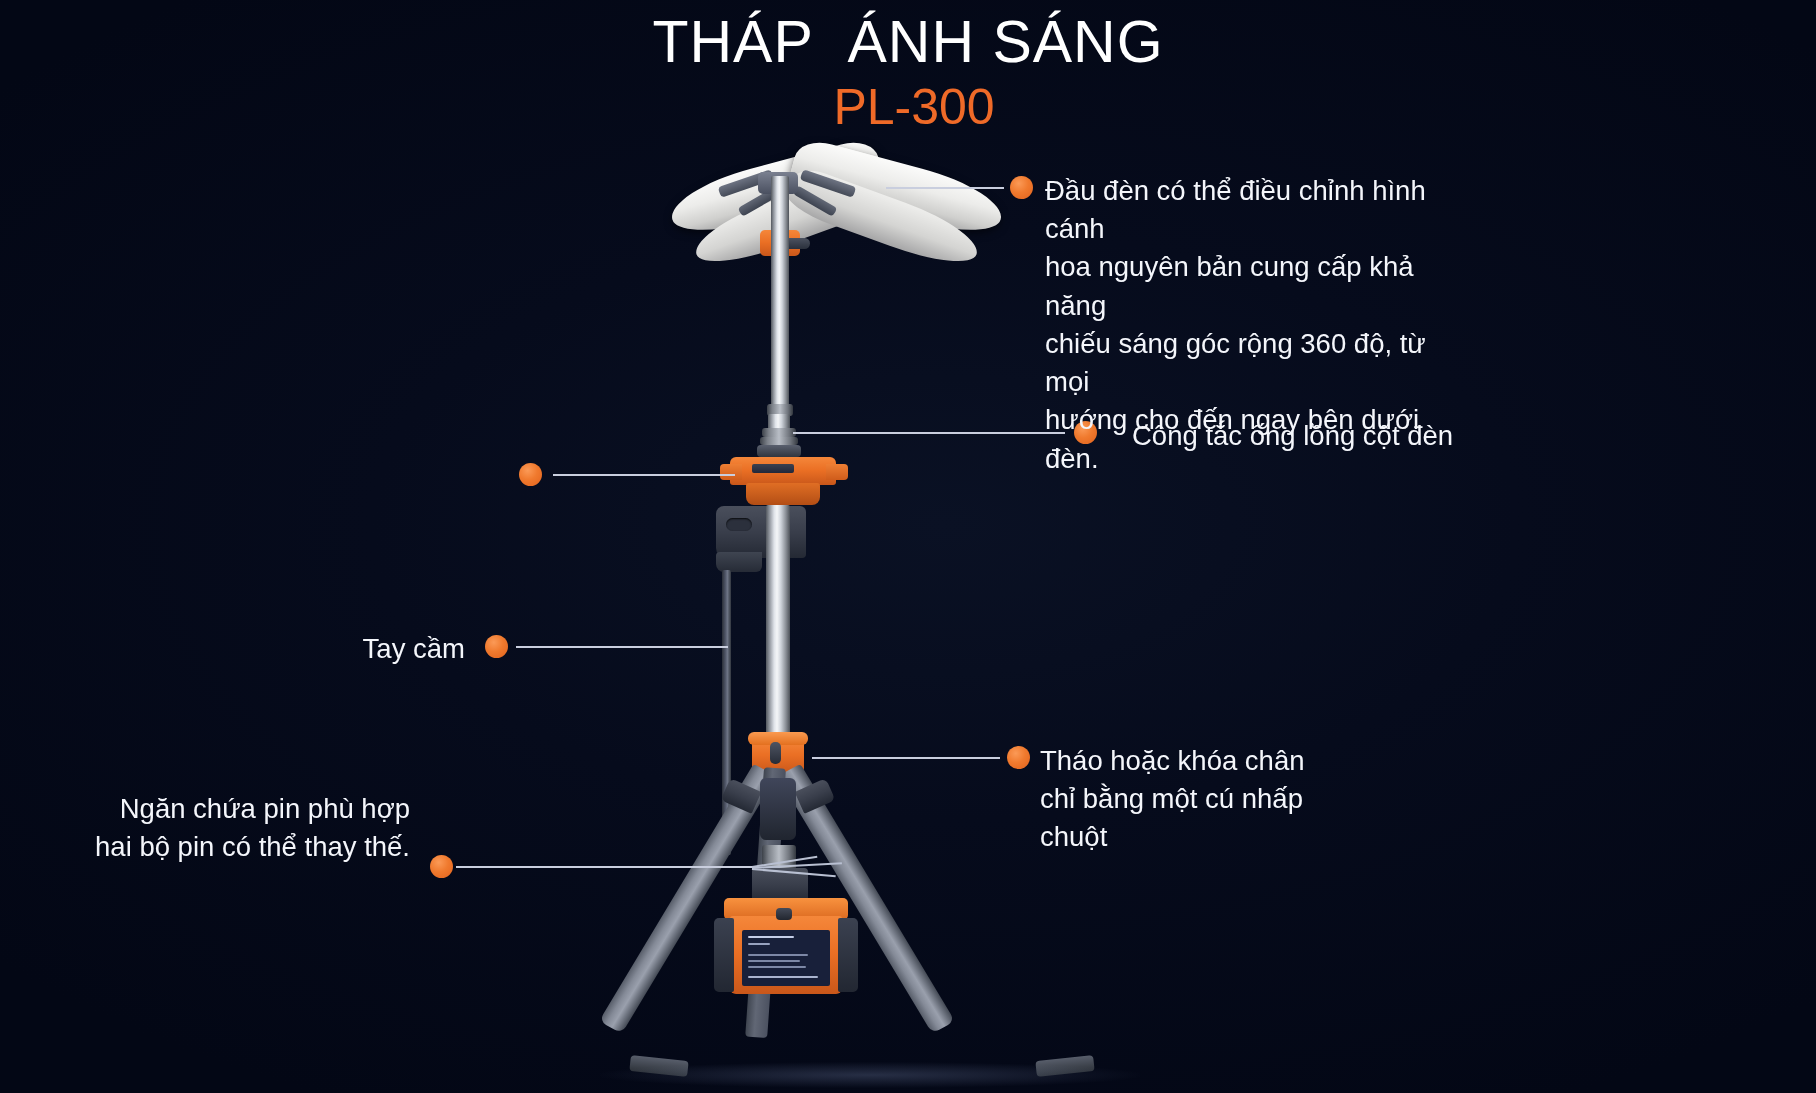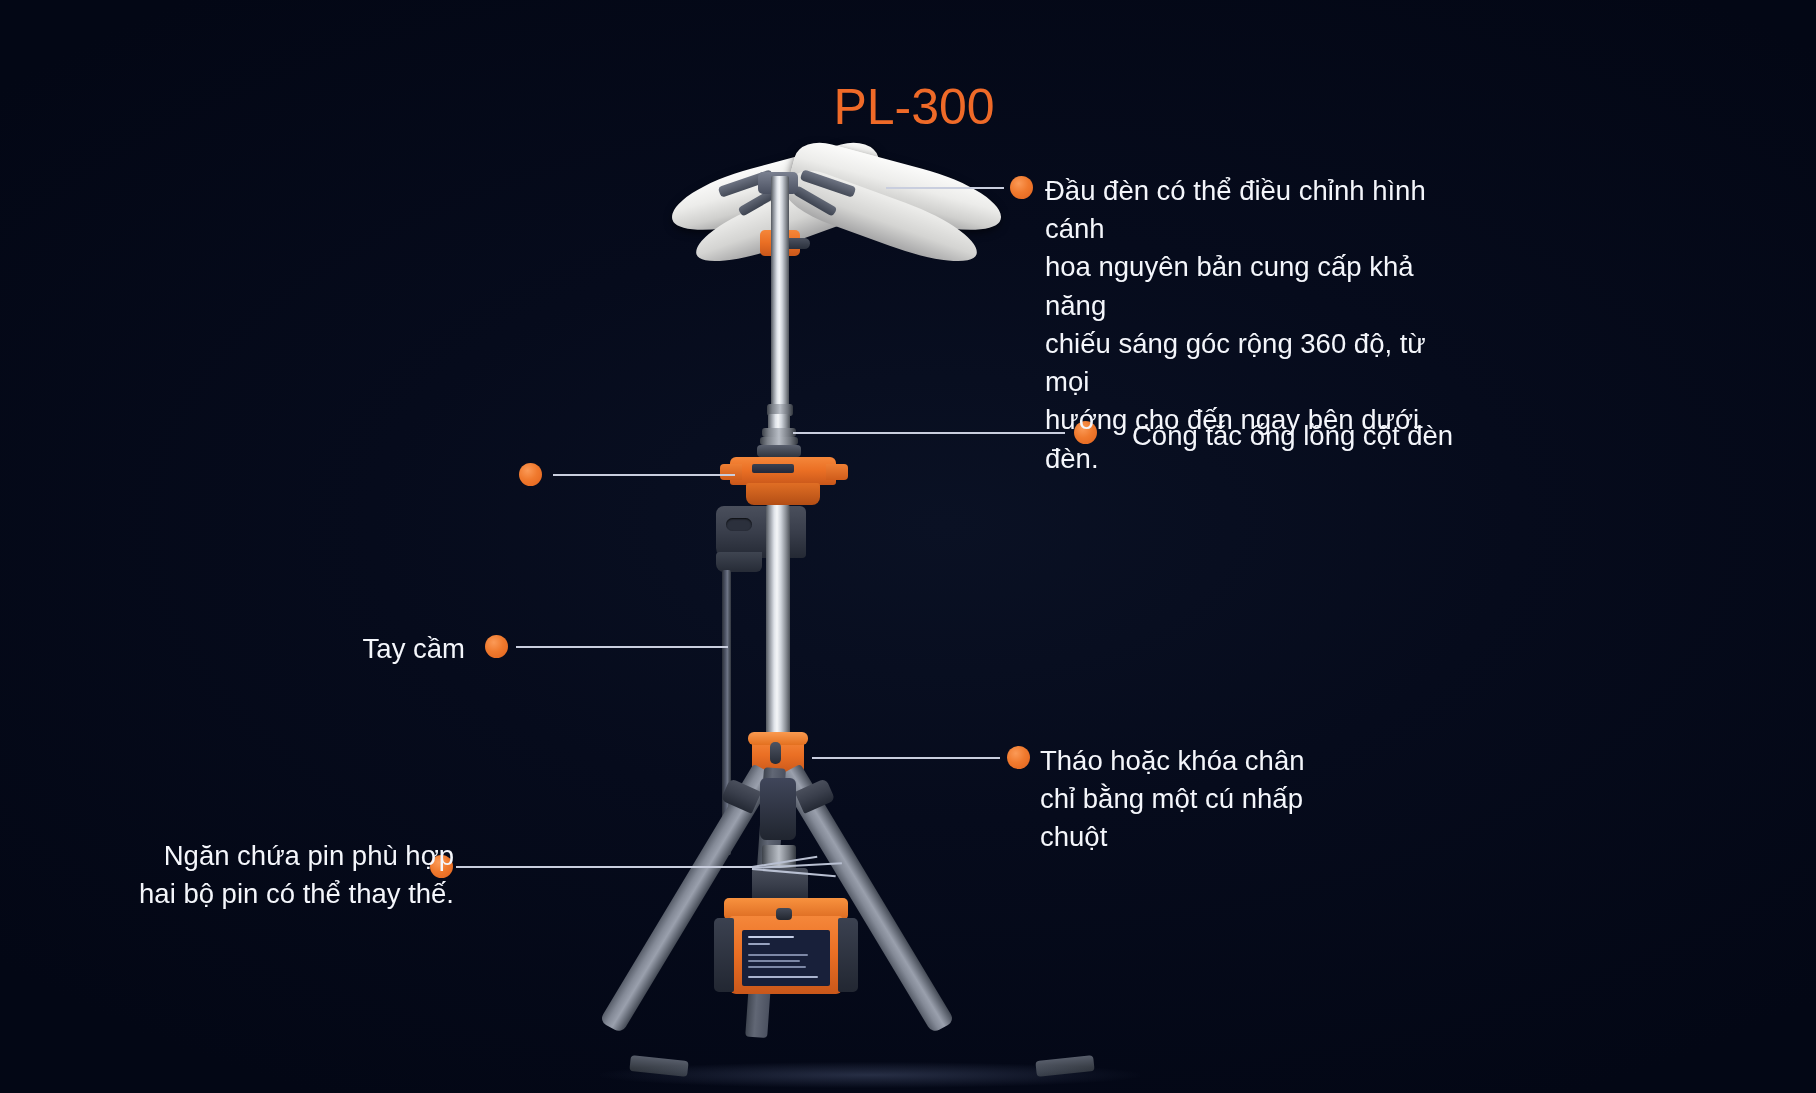--- a/index.html
+++ b/index.html
@@ -139,20 +139,21 @@
     width: 540px;
     height: 26px;
     background: radial-gradient(ellipse at center, rgba(120,135,175,0.30) 0%, rgba(10,16,34,0) 72%);
   }
 </style>
 </head>
 <body>
 
 <div id="stage">
 
+  <div id="title-main">THÁP  ÁNH SÁNG</div>
   <div id="title-sub">PL-300</div>
 
   <div id="product">
 
     <div class="petal" style="left:668px; top:163px; width:215px; height:52px;
                 border-radius:60% 22% 40% 50% / 80% 60% 40% 65%;
                 transform: rotate(-15deg); box-shadow: 0 3px 9px rgba(0,0,0,.55);"></div>
     <div class="petal" style="left:690px; top:196px; width:200px; height:46px;
                 border-radius:55% 20% 35% 55% / 70% 55% 45% 60%;
                 transform: rotate(-20deg);
@@ -289,16 +290,16 @@
 
   <div class="callout right" style="left:1112px; top:417px; width:400px;margin-left:20px;">Công tắc ống lồng cột đèn</div>
 
 
   <div class="callout right" style="left:1040px; top:742px; width:330px;">Tháo hoặc khóa chân
 chỉ bằng một cú nhấp
 chuột</div>
 
   <div class="callout left" style="left:200px; top:630px; width:265px;">Tay cầm</div>
 
-  <div class="callout left" style="left:90px; top:837px; width:320px;margin-left:44px;">Ngăn chứa pin phù hợp
+  <div class="callout left" style="left:90px; top:790px; width:320px;">Ngăn chứa pin phù hợp
 hai bộ pin có thể thay thế.</div>
 
 </div>
 
 </body></html>

